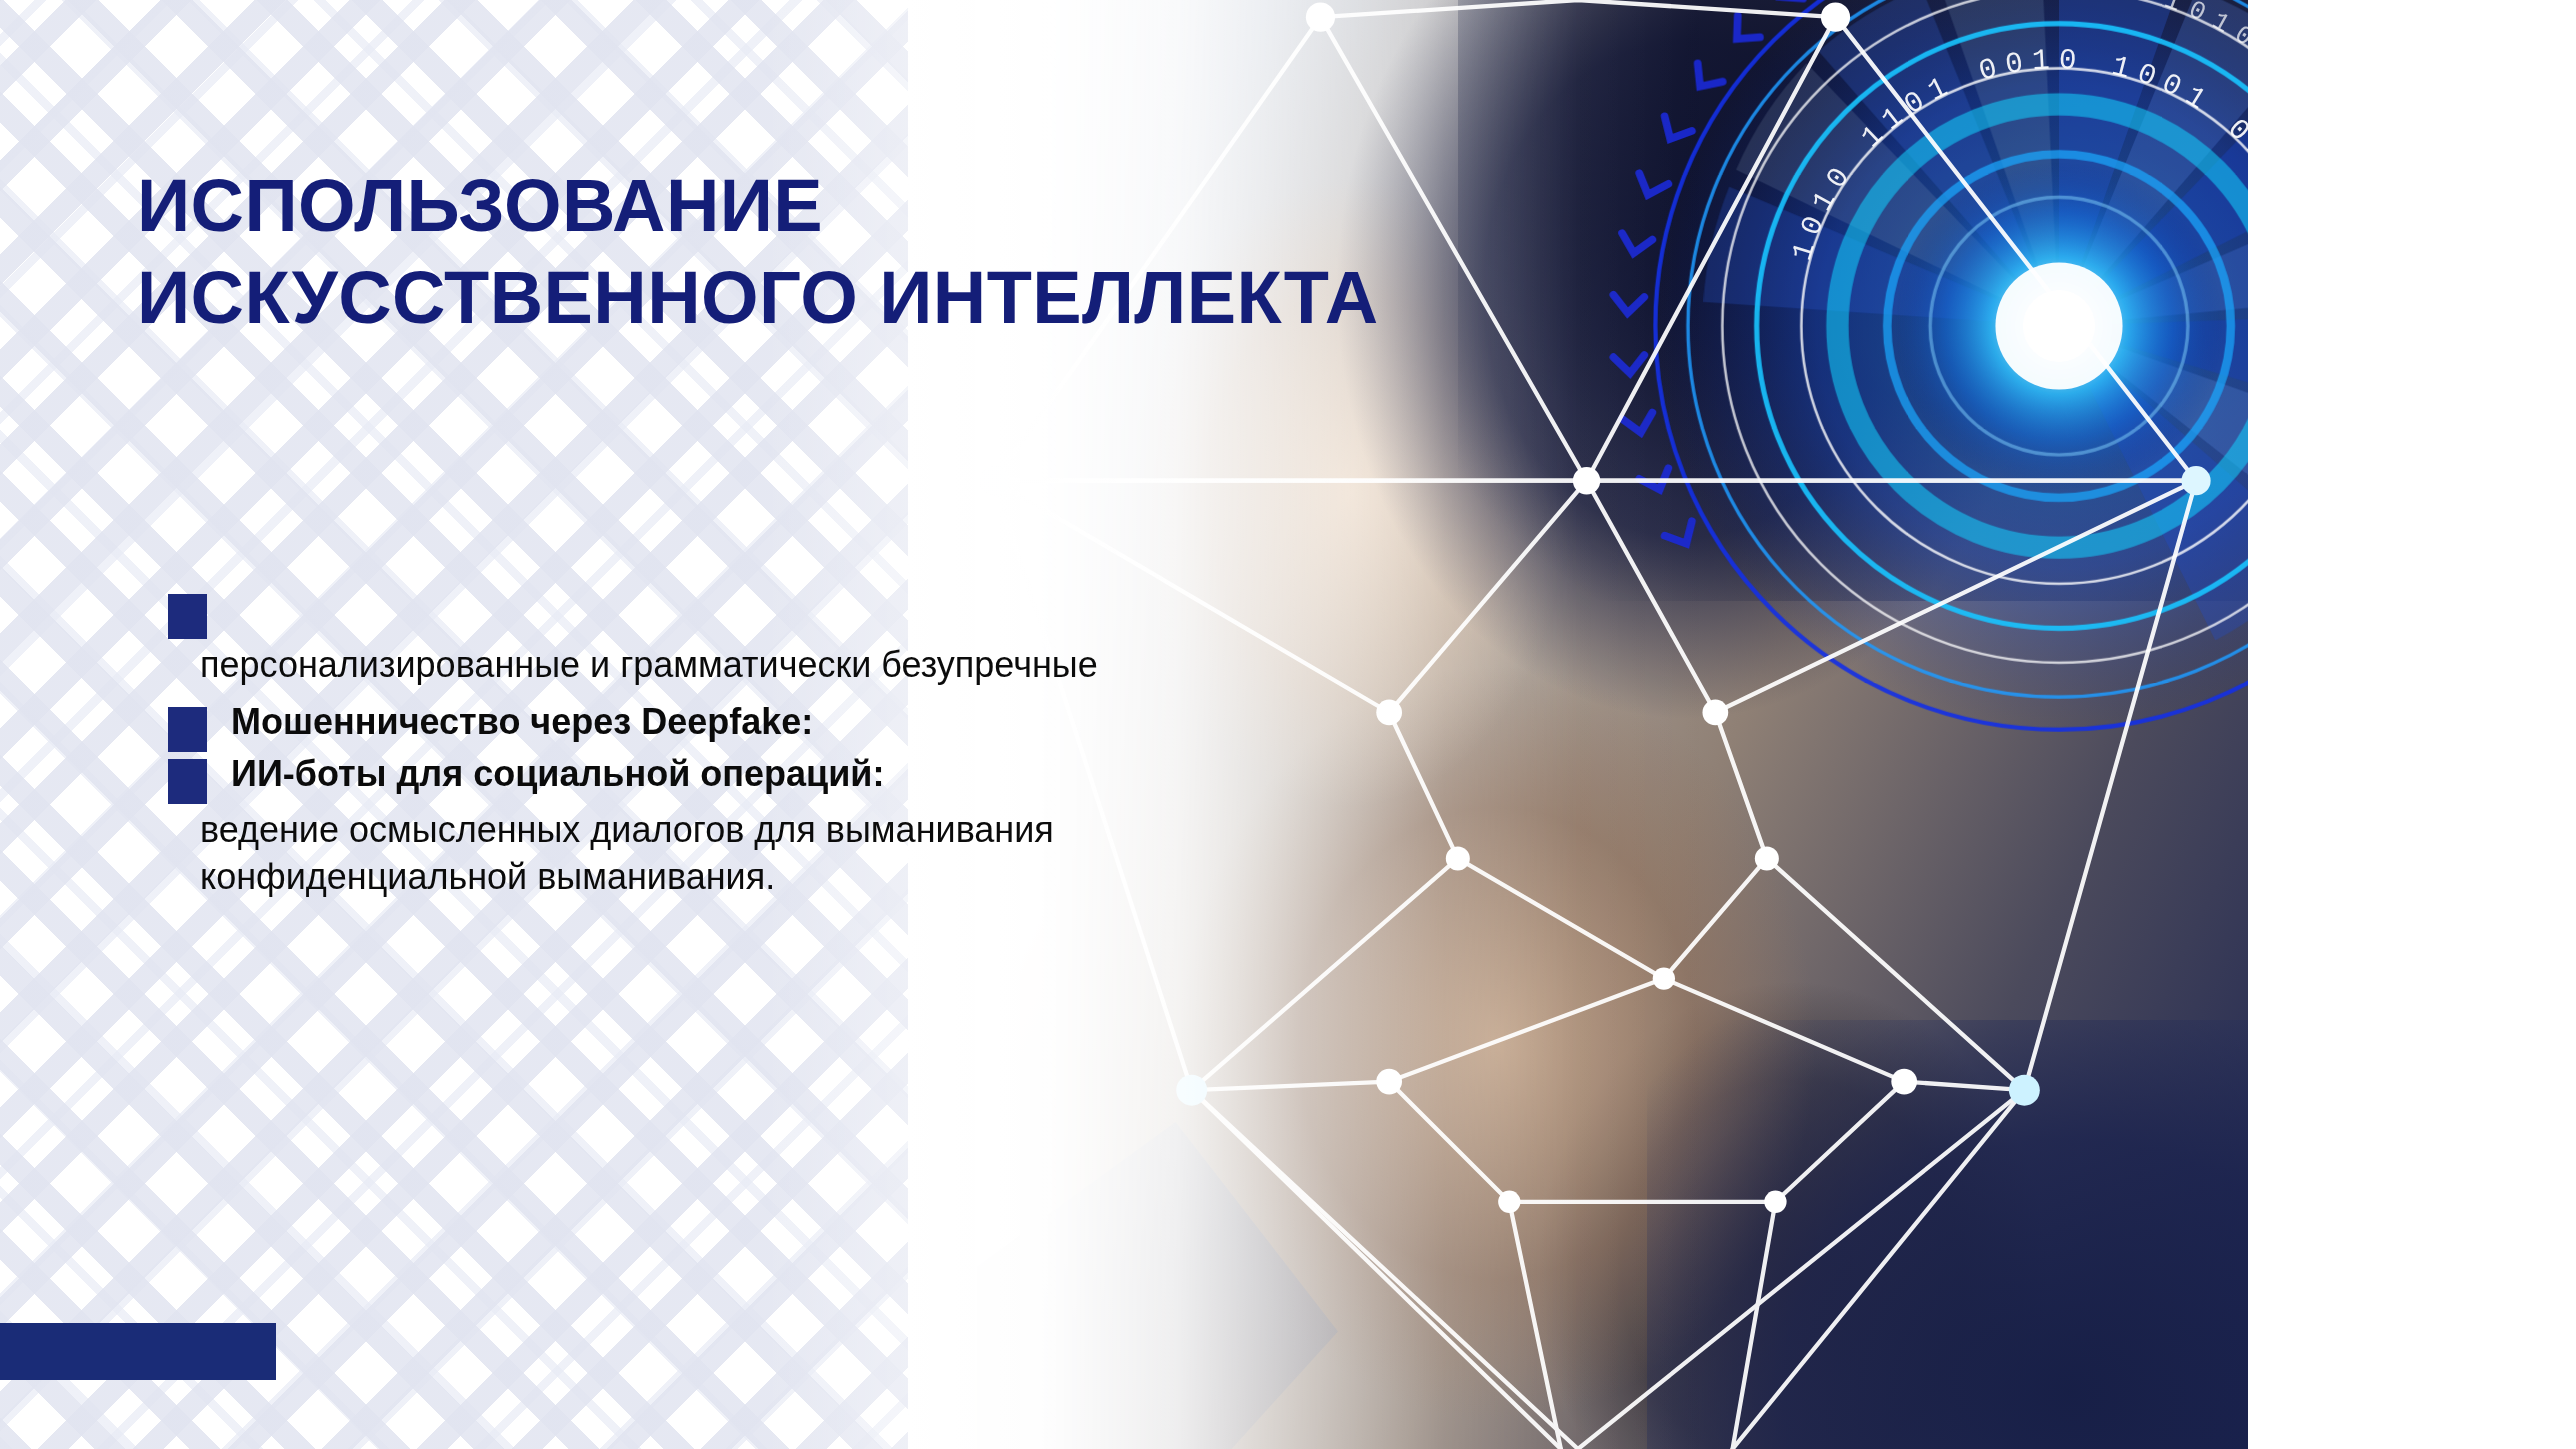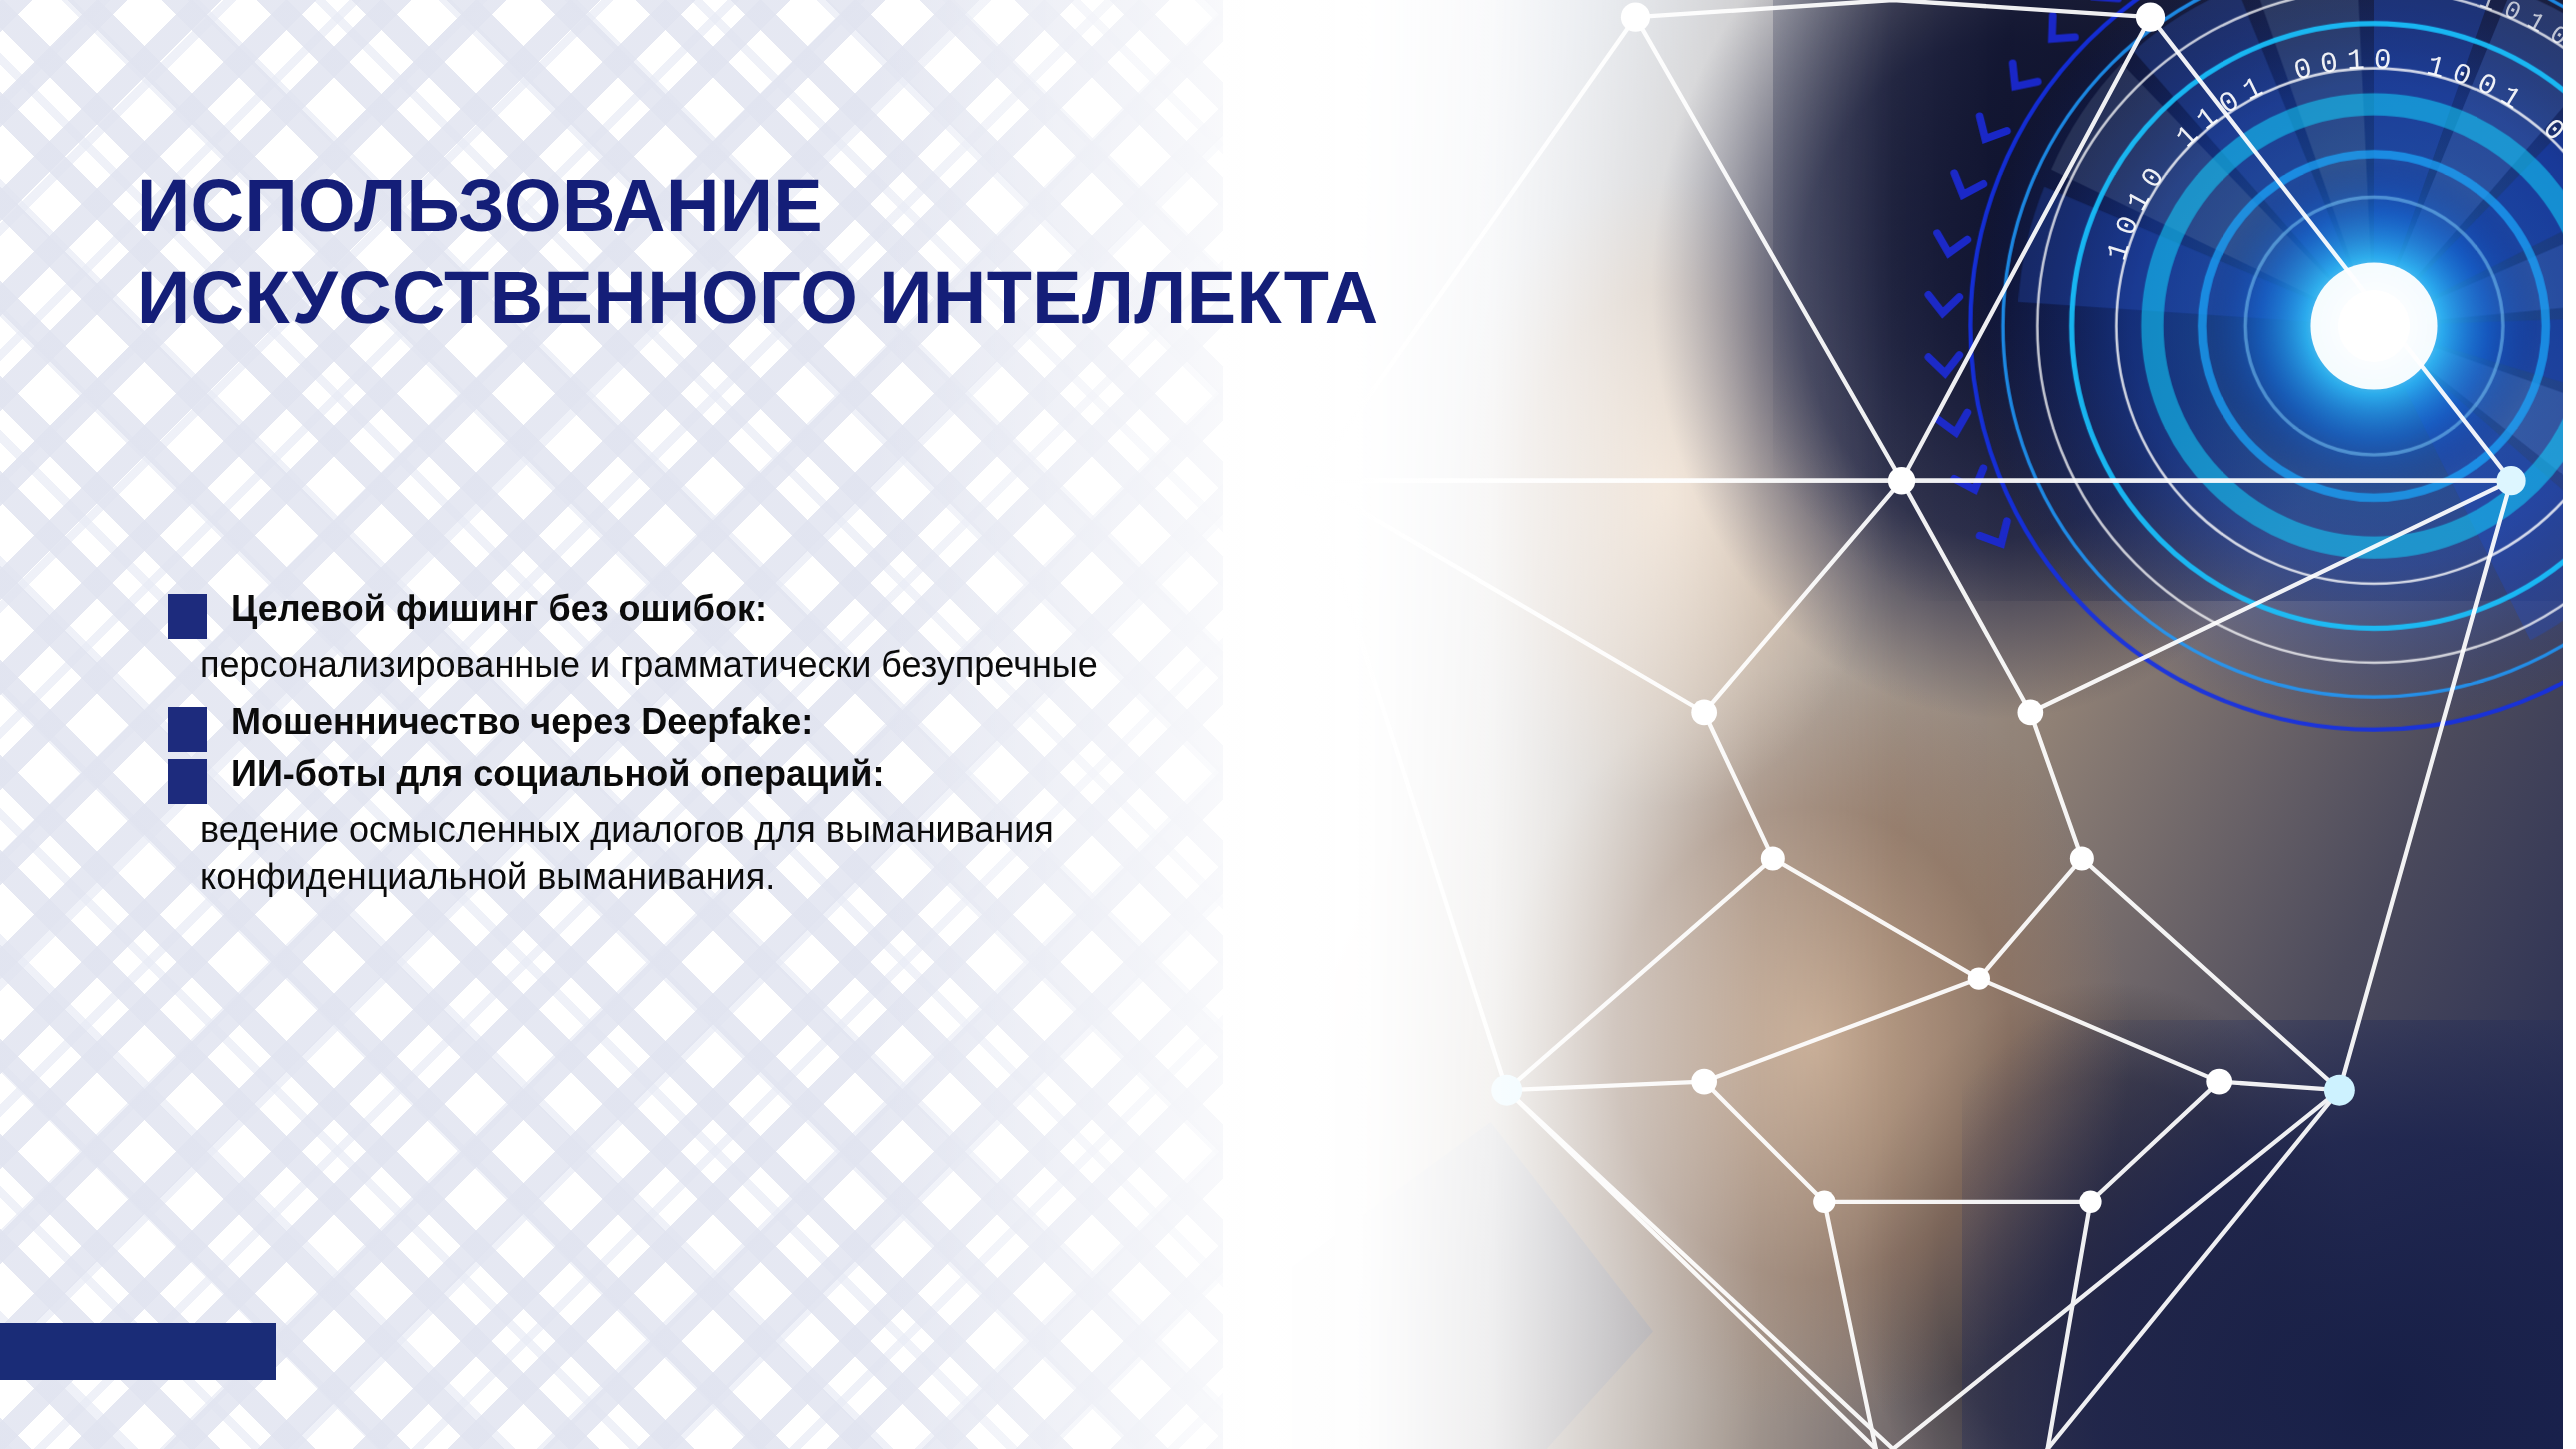--- a/index.html
+++ b/index.html
@@ -2,21 +2,21 @@
 <html style="font-size:13.7px"><head>
 <meta charset="utf-8">
 <style>
   html,body{margin:0;padding:0;}
   body{
     width:2576px;height:1449px;overflow:hidden;
     font-family:"Liberation Sans", sans-serif;
     background:#ffffff;
   }
   .slide{
-    position:relative;width:2563px;height:1449px;overflow:hidden;
+    position:relative;width:2248px;height:1449px;overflow:hidden;
     background:#fdfdff;
   }
 
   
   .ornament{
     position:absolute;inset:0;
     background-color:#ffffff;
     background-image:
       repeating-linear-gradient(45deg,
         rgba(225,228,240,0.85) 0px, rgba(225,228,240,0.85) 22px,
@@ -355,21 +355,20 @@
   <div class="title">
     <span class="ln ln1">ИСПОЛЬЗОВАНИЕ</span>
     <span class="ln ln2">ИСКУССТВЕННОГО ИНТЕЛЛЕКТА</span>
   </div>
 
   <div class="bullets">
 
     <div>
       <div class="b-head">
         <div class="b-square"></div>
-        <div class="b-head-text">Целевой фишинг без ошибок:</div>
       </div>
       <div class="b-body">
         <span class="bl">персонализированные и грамматически безупречные</span>
       </div>
     </div>
 
     <div>
       <div class="b-head">
         <div class="b-square"></div>
         <div class="b-head-text">Мошенничество через Deepfake:</div>

